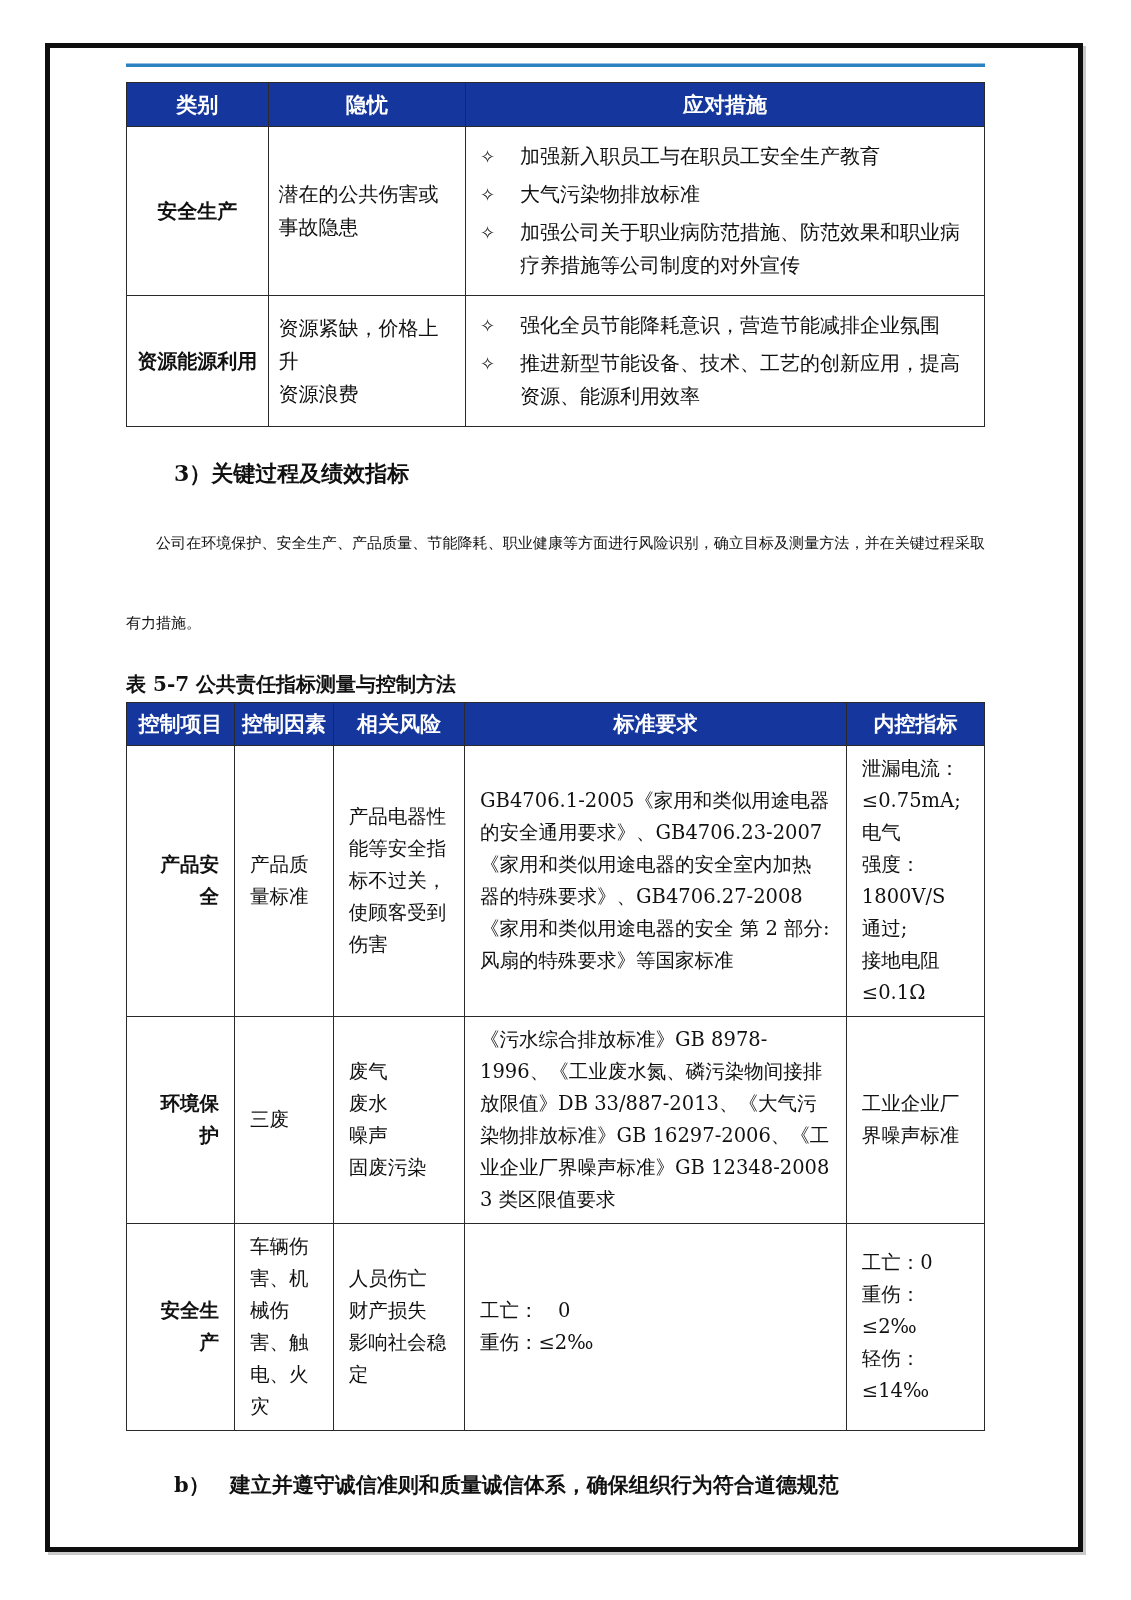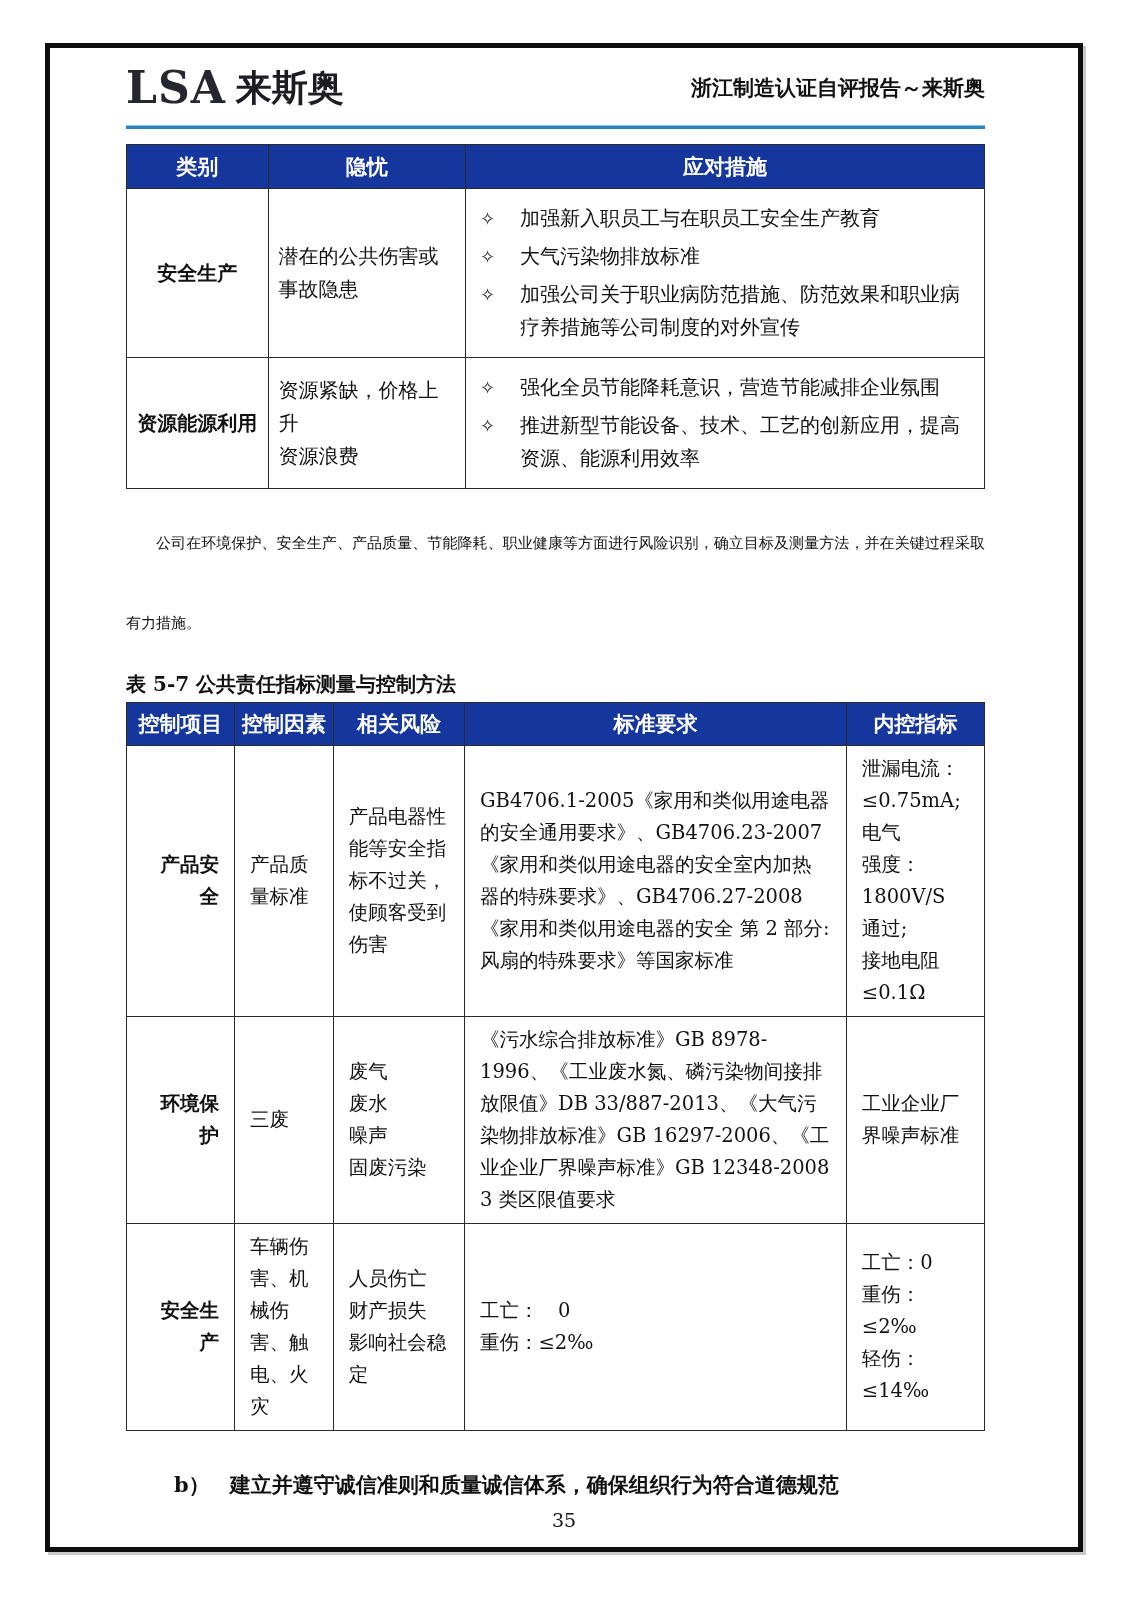--- a/index.html
+++ b/index.html
@@ -43,28 +43,20 @@
   .hb{margin:40px 0 0 48px;font-size:21px;font-weight:bold;display:flex;}
   .hb .blabel{margin-right:20px;}
   .page-num{position:absolute;left:0;right:0;bottom:16px;text-align:center;font-size:19px;}
 </style>
 </head>
 <body>
 
 <div class="page-frame">
   <div class="content">
 
-    <div class="hdr">
-      <div class="logo-wrap">
-        <span class="logo-lsa">LSA</span>
-
-        <span class="logo-cn">来斯奥</span>
-      </div>
-      <div class="doc-title">浙江制造认证自评报告～来斯奥</div>
-    </div>
     <div class="rule"></div>
 
     <table class="tbl1">
       <colgroup>
           <col style="width:16.5%">
           <col style="width:23%">
           <col style="width:60.5%">
         </colgroup>
       <thead>
         <tr>
@@ -103,20 +95,21 @@
             </div>
             <div class="measure">
               <span class="bullet">✧</span>
               <span>推进新型节能设备、技术、工艺的创新应用，提高资源、能源利用效率</span>
             </div>
           </td>
         </tr>
       </tbody>
     </table>
 
+    <div class="h3">3）关键过程及绩效指标</div>
     <p class="para3">公司在环境保护、安全生产、产品质量、节能降耗、职业健康等方面进行风险识别，确立目标及测量方法，并在关键过程采取有力措施。</p>
 
     <div class="caption">表 5-7  公共责任指标测量与控制方法</div>
     <table class="tbl2">
       <colgroup>
           <col style="width:12.6%">
           <col style="width:11.5%">
           <col style="width:15.3%">
           <col style="width:44.5%">
           <col style="width:16.1%">
@@ -168,14 +161,13 @@
       </tbody>
     </table>
 
     <div class="hb">
       <span class="blabel">b）</span>
       <span>建立并遵守诚信准则和质量诚信体系，确保组织行为符合道德规范</span>
     </div>
 
   </div>
 
-  <div class="page-num">35</div>
 </div>
 
 </body></html>

